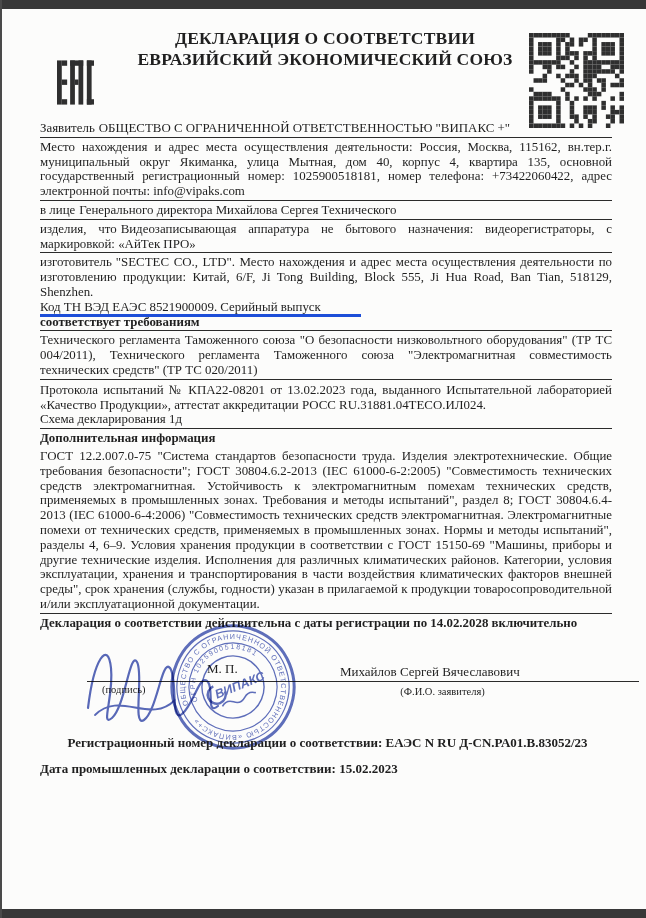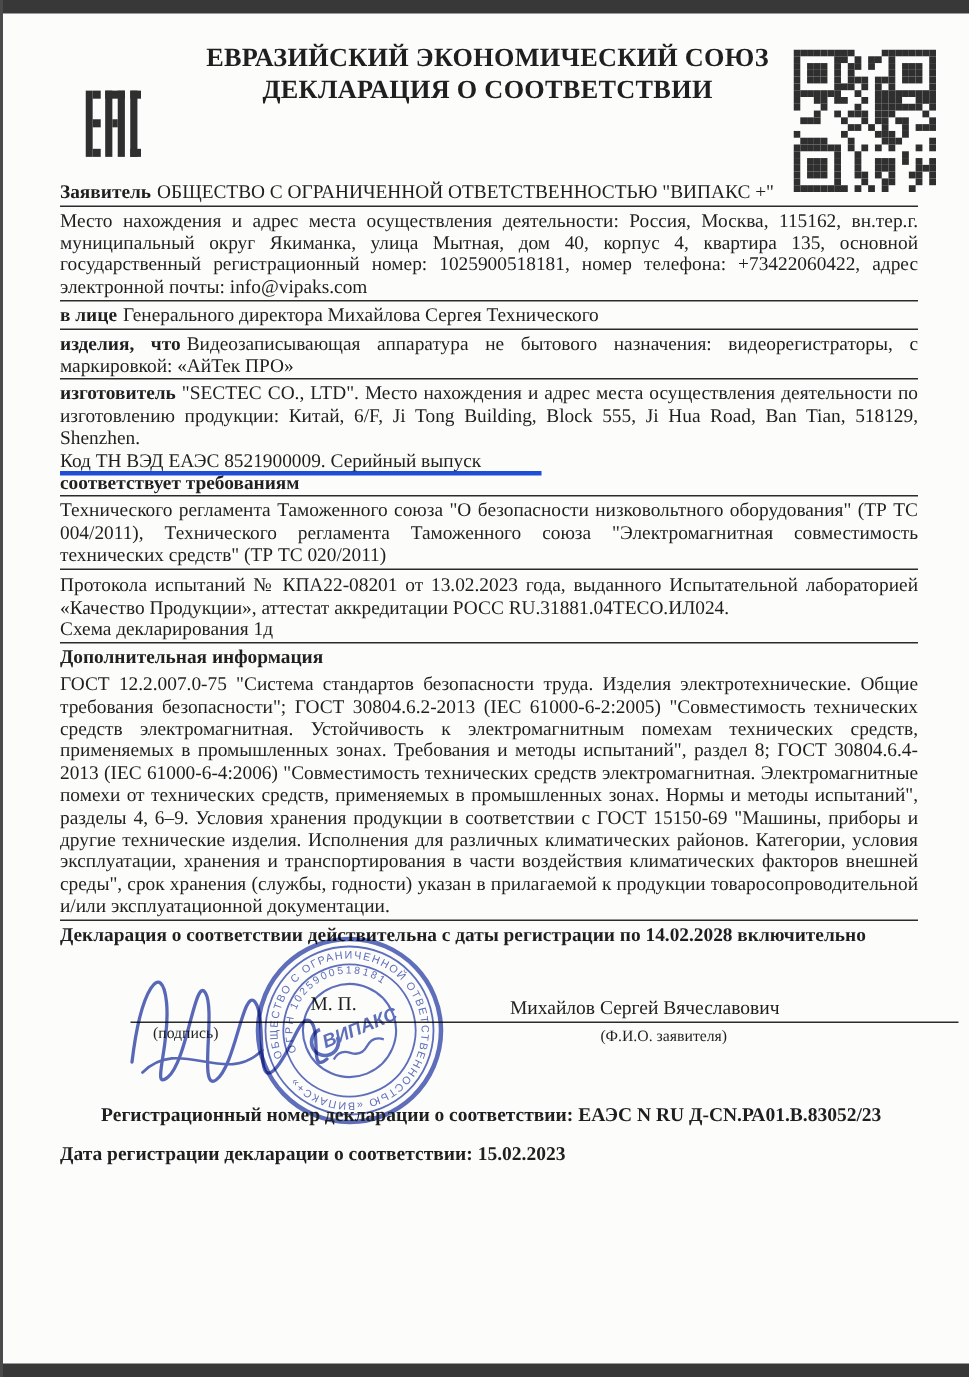--- a/index.html
+++ b/index.html
@@ -24,21 +24,21 @@
     letter-spacing:.2px;
   }
   .eac-logo{position:absolute;left:55px;top:60px;}
   .qr{position:absolute;left:527px;top:33px;width:95px;height:95px;}
 
   .content{
     position:absolute;left:38px;top:121px;width:572px;
     font-size:12.9px;line-height:14.8px;text-align:justify;
   }
   .content p{margin:0;padding:0;}
-  .lbl{font-weight:bold;padding-right:4px;}
+  .lbl{font-weight:normal;padding-right:4px;}
   .bold{font-weight:bold;}
   hr.rule{border:none;border-top:1px solid #2b2b2b;margin:1px 0 2px 0;}
   .partial-underline{border-bottom:3px solid #1d4ed8;padding-right:40px;}
   .hdr-gap{margin-top:3px !important;}
 
   
   .sig-line{position:absolute;left:85px;top:681px;width:552px;height:1px;background:#2b2b2b;}
   .caption{position:absolute;font-size:10.5px;color:#1f1f1f;}
   .cap-sign{left:100px;top:684px;}
   .mp-note{position:absolute;left:205px;top:661px;font-size:13px;}
@@ -69,22 +69,22 @@
         <rect x="36" y="0" width="8" height="74"></rect>
         <rect x="22" y="0" width="22" height="9"></rect>
         <rect x="30" y="32" width="6" height="9"></rect>
       <rect x="50" y="0" width="8" height="74"></rect>
         <rect x="50" y="0" width="12" height="9"></rect>
         <rect x="50" y="65" width="12" height="9"></rect>
     </svg>
   </div>
 
   <div class="doc-title">
+    <div>ДЕКЛАРАЦИЯ О СООТВЕТСТВИИ</div>
     <div>ЕВРАЗИЙСКИЙ ЭКОНОМИЧЕСКИЙ СОЮЗ</div>
-    <div>ДЕКЛАРАЦИЯ О СООТВЕТСТВИИ</div>
   </div>
 
   <svg class="qr" viewBox="0 0 95 95" xmlns="http://www.w3.org/2000/svg" fill="#2f2f2f">
       <rect x="0.00" y="0.00" width="4.52" height="4.52"></rect>
       <rect x="4.52" y="0.00" width="4.52" height="4.52"></rect>
       <rect x="9.05" y="0.00" width="4.52" height="4.52"></rect>
       <rect x="13.57" y="0.00" width="4.52" height="4.52"></rect>
       <rect x="18.10" y="0.00" width="4.52" height="4.52"></rect>
       <rect x="22.62" y="0.00" width="4.52" height="4.52"></rect>
       <rect x="27.14" y="0.00" width="4.52" height="4.52"></rect>
@@ -359,14 +359,14 @@
     </text>
     <text font-family="Liberation Sans, sans-serif" font-size="7" fill="#3c4fae" letter-spacing="1.5">
       <textPath href="#ring-inner">ОГРН 1025900518181</textPath>
     </text>
     <path d="M47,57 a9,9 0 1,0 9,9" fill="none" stroke="#3c4fae" stroke-width="2.4"></path>
     <text x="72" y="70" text-anchor="middle" font-family="Liberation Sans, sans-serif" font-weight="bold" font-style="italic" font-size="12.5" fill="#3c4fae">ВИПАКС</text>
     <path d="M48,79 q6,-5 12,0 t12,0 t12,0" fill="none" stroke="#3c4fae" stroke-width="1.6"></path>
   </svg>
 
   <p class="reg-line reg-number"><span>Регистрационный номер декларации о соответствии:</span> <span>ЕАЭС N RU Д-CN.РА01.В.83052/23</span></p>
-  <p class="reg-line reg-date"><span>Дата регистрации декларации о соответствии:</span> <span>15.02.2023</span></p>
+  <p class="reg-line reg-date"><span>Дата промышленных декларации о соответствии:</span> <span>15.02.2023</span></p>
 </div>
 
 </body></html>

